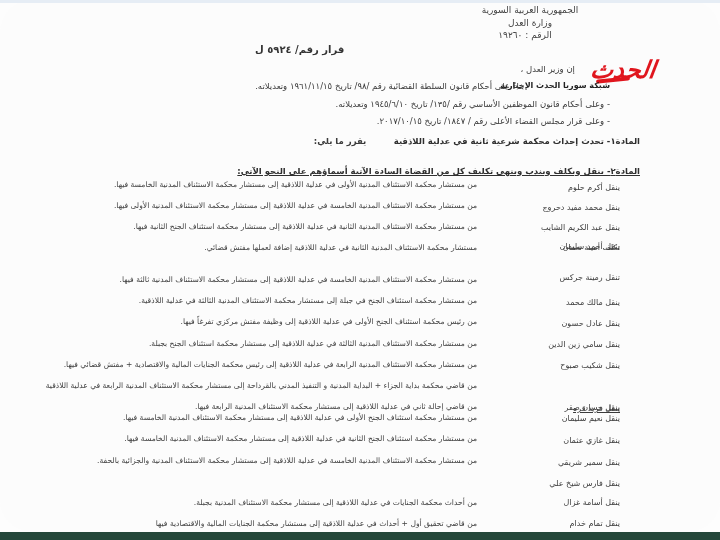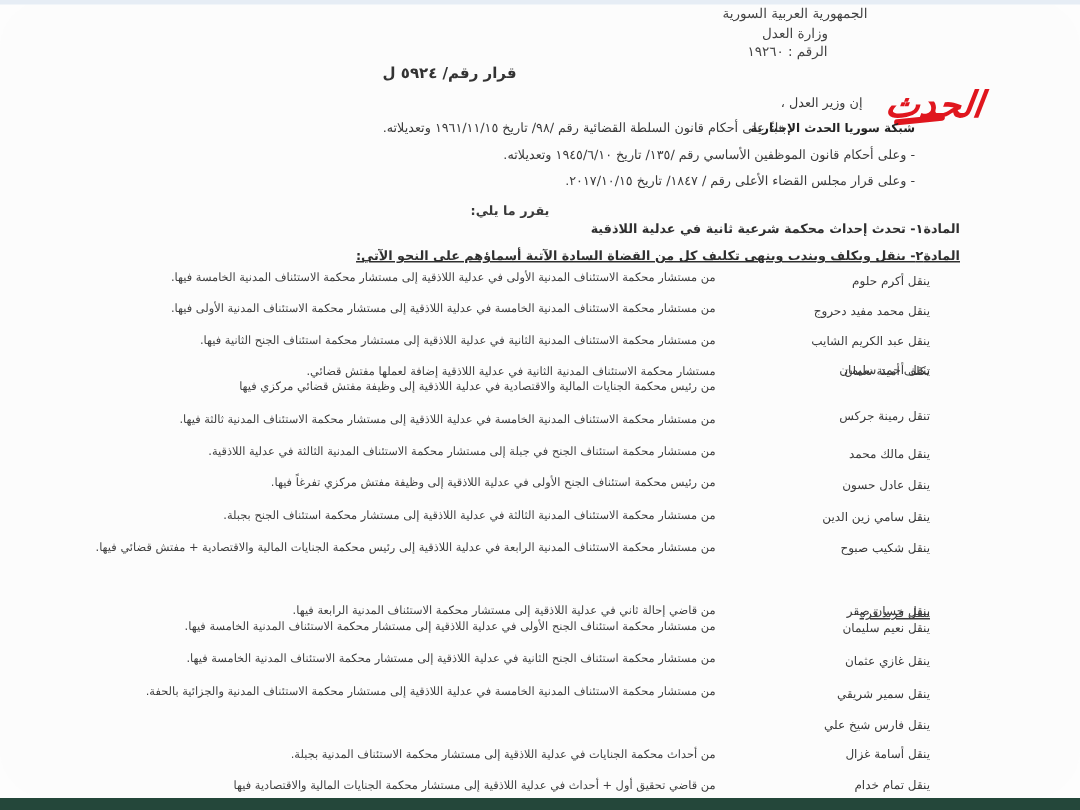--- a/index.html
+++ b/index.html
@@ -49,21 +49,21 @@
   <div class="logo">الحدث</div>
   <div class="logo-swoosh"></div>
 
   <div class="abs body-line rtl" style="right:145px; top:64px;">إن وزير العدل ،</div>
   <div class="abs network rtl" style="right:110px; top:81px;">شبكة سوريا الحدث الإخبارية</div>
   <div class="abs bullet-line rtl" style="right:196px; top:81px;">بناءً على أحكام قانون السلطة القضائية رقم /٩٨/ تاريخ ١٩٦١/١١/١٥ وتعديلاته.</div>
   <div class="abs bullet-line rtl" style="right:110px; top:99px;"><span>- </span><span>وعلى أحكام قانون الموظفين الأساسي رقم /١٣٥/ تاريخ ١٩٤٥/٦/١٠ وتعديلاته.</span></div>
   <div class="abs bullet-line rtl" style="right:110px; top:116px;"><span>- </span><span>وعلى قرار مجلس القضاء الأعلى رقم / ١٨٤٧/ تاريخ ٢٠١٧/١٠/١٥.</span></div>
   <div class="abs body-line rtl" style="left:300px; top:136px; width:80px; text-align:center; font-weight:bold;">يقرر ما يلي:</div>
 
-  <div class="abs article rtl" style="right:80px; top:148px;text-align:right;">المادة١- تحدث إحداث محكمة شرعية ثانية في عدلية اللاذقية</div>
+  <div class="abs article rtl" style="right:80px; top:136px;text-align:right;">المادة١- تحدث إحداث محكمة شرعية ثانية في عدلية اللاذقية</div>
   <div class="abs article rtl underline" style="right:80px; top:166px;">المادة٢- ينقل ويكلف ويندب وينهى تكليف كل من القضاة السادة الآتية أسماؤهم على النحو الآتي:</div>
 
   <div class="name" style="top:183px;">ينقل أكرم حلوم</div>
   <div class="name" style="top:203px;">ينقل محمد مفيد دحروج</div>
   <div class="name" style="top:223px;">ينقل عبد الكريم الشايب</div>
   <div class="name" style="top:243px;">تكلف أمينة نعمان</div>
   <div class="name" style="top:242px;">ينقل أحمد سليمان</div>
   <div class="name" style="top:273px;">تنقل رمينة جركس</div>
   <div class="name" style="top:298px;">ينقل مالك محمد</div>
   <div class="name" style="top:319px;">ينقل عادل حسون</div>
@@ -75,26 +75,26 @@
   <div class="name" style="top:436px;">ينقل غازي عثمان</div>
   <div class="name" style="top:458px;">ينقل سمير شريقي</div>
   <div class="name" style="top:479px;">ينقل فارس شيخ علي</div>
   <div class="name" style="top:498px;">ينقل أسامة غزال</div>
   <div class="name" style="top:519px;">ينقل تمام خدام</div>
 
   <div class="entry" style="top:180px;">من مستشار محكمة الاستئناف المدنية الأولى في عدلية اللاذقية إلى مستشار محكمة الاستئناف المدنية الخامسة فيها.</div>
   <div class="entry" style="top:201px;">من مستشار محكمة الاستئناف المدنية الخامسة في عدلية اللاذقية إلى مستشار محكمة الاستئناف المدنية الأولى فيها.</div>
   <div class="entry" style="top:222px;">من مستشار محكمة الاستئناف المدنية الثانية في عدلية اللاذقية إلى مستشار محكمة استئناف الجنح الثانية فيها.</div>
   <div class="entry" style="top:243px;">مستشار محكمة الاستئناف المدنية الثانية في عدلية اللاذقية إضافة لعملها مفتش قضائي.</div>
-  <div class="entry" style="top:253px;">من رئيس محكمة الجنايات المالية والاقتصادية في عدلية اللاذقية إلى وظيفة مفتش قضائي مركزي فيها</div>
   <div class="entry" style="top:275px;">من مستشار محكمة الاستئناف المدنية الخامسة في عدلية اللاذقية إلى مستشار محكمة الاستئناف المدنية ثالثة فيها.</div>
   <div class="entry" style="top:296px;">من مستشار محكمة استئناف الجنح في جبلة إلى مستشار محكمة الاستئناف المدنية الثالثة في عدلية اللاذقية.</div>
   <div class="entry" style="top:317px;">من رئيس محكمة استئناف الجنح الأولى في عدلية اللاذقية إلى وظيفة مفتش مركزي تفرغاً فيها.</div>
   <div class="entry" style="top:339px;">من مستشار محكمة الاستئناف المدنية الثالثة في عدلية اللاذقية إلى مستشار محكمة استئناف الجنح بجبلة.</div>
   <div class="entry" style="top:360px;">من مستشار محكمة الاستئناف المدنية الرابعة في عدلية اللاذقية إلى رئيس محكمة الجنايات المالية والاقتصادية + مفتش قضائي فيها.</div>
+  <div class="entry" style="top:381px;">من قاضي محكمة بداية الجزاء + البداية المدنية و التنفيذ المدني بالقرداحة إلى مستشار محكمة الاستئناف المدنية الرابعة في عدلية اللاذقية</div>
   <div class="entry" style="top:402px;">من قاضي إحالة ثاني في عدلية اللاذقية إلى مستشار محكمة الاستئناف المدنية الرابعة فيها.</div>
   <div class="entry" style="top:413px;">من مستشار محكمة استئناف الجنح الأولى في عدلية اللاذقية إلى مستشار محكمة الاستئناف المدنية الخامسة فيها.</div>
   <div class="entry" style="top:434px;">من مستشار محكمة استئناف الجنح الثانية في عدلية اللاذقية إلى مستشار محكمة الاستئناف المدنية الخامسة فيها.</div>
   <div class="entry" style="top:456px;">من مستشار محكمة الاستئناف المدنية الخامسة في عدلية اللاذقية إلى مستشار محكمة الاستئناف المدنية والجزائية بالحفة.</div>
   <div class="entry" style="top:498px;">من أحداث محكمة الجنايات في عدلية اللاذقية إلى مستشار محكمة الاستئناف المدنية بجبلة.</div>
   <div class="entry" style="top:519px;">من قاضي تحقيق أول + أحداث في عدلية اللاذقية إلى مستشار محكمة الجنايات المالية والاقتصادية فيها</div>
 </div>
 
 <div class="bottombar"></div>
 

